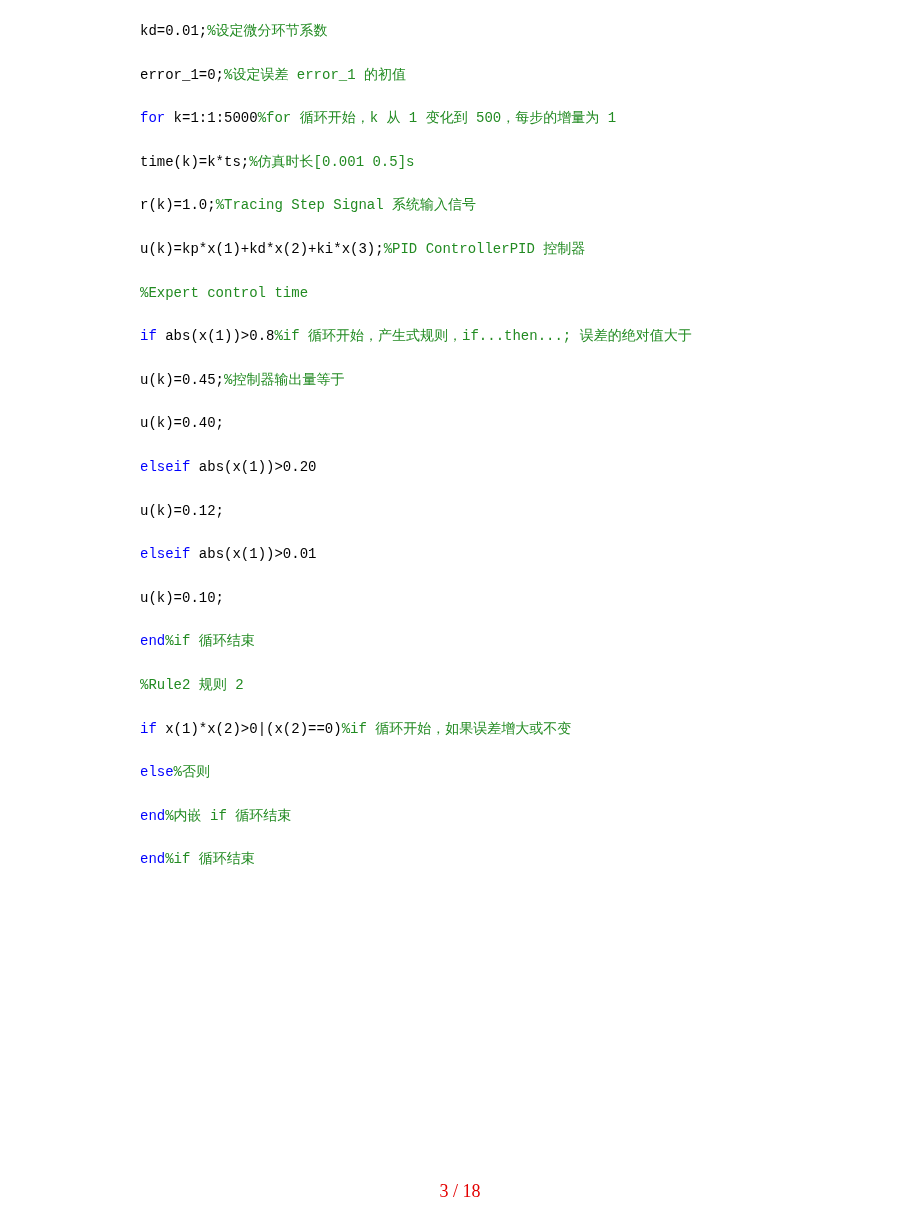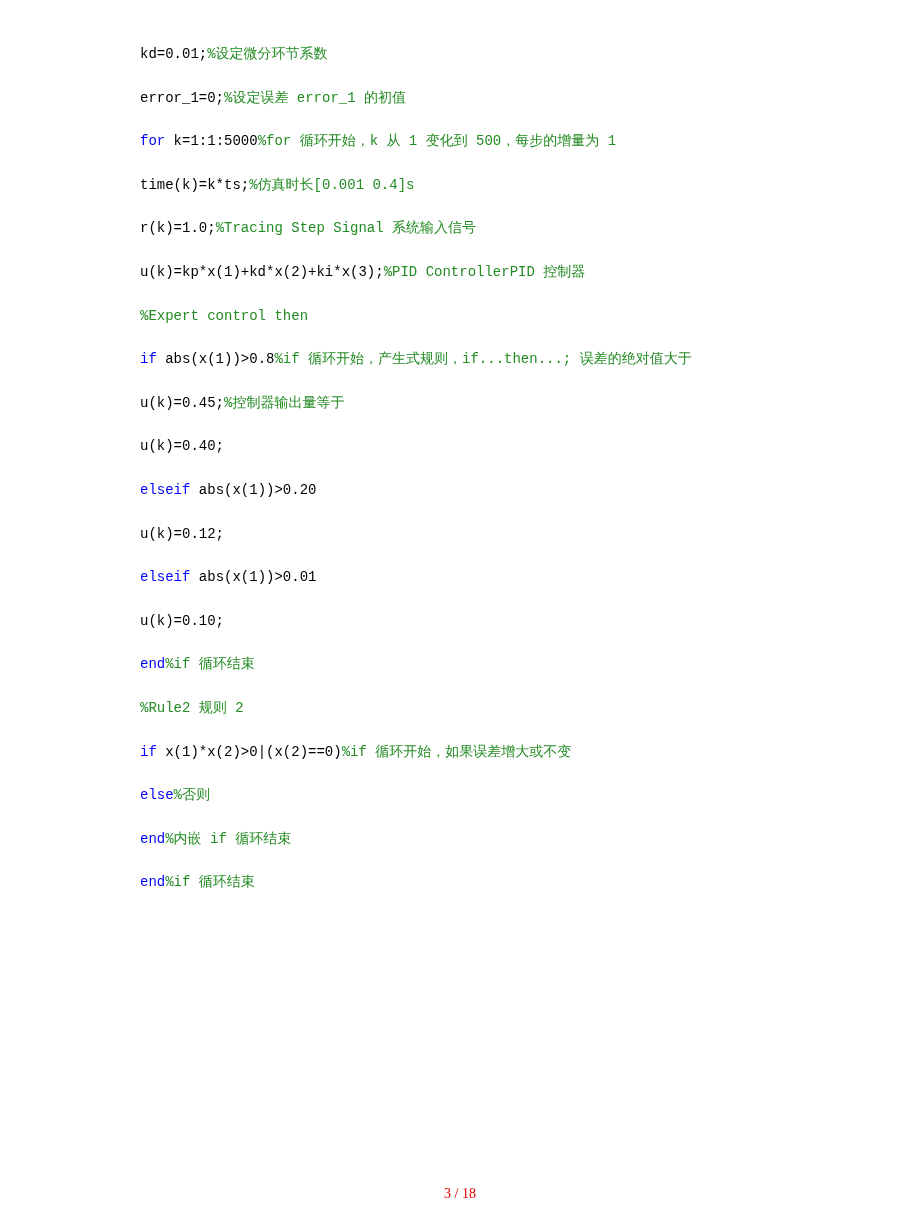--- a/index.html
+++ b/index.html
@@ -10,21 +10,21 @@
     body {
       width: 920px;
       height: 1232px;
       background: #ffffff;
       font-family: "Courier New", monospace;
       font-size: 14px;
       line-height: 1.4;
       position: relative;
     }
     .content {
-      padding: 45px 140px 0 140px;
+      padding: 22px 140px 0 140px;
     }
     .code-line {
       margin-bottom: 24px;
       white-space: pre;
     }
     .keyword {
       color: #0000ff;
     }
     .comment {
       color: #228b22;
@@ -32,34 +32,34 @@
     .plain {
       color: #000000;
     }
     .page-footer {
       position: absolute;
       bottom: 28px;
       width: 100%;
       text-align: center;
       color: #e30000;
       font-family: "SimSun", serif;
-      font-size: 14px;
+      font-size: 18px;
     }
   </style>
 </head>
 <body>
 
 <div class="content" id="code-content">
     <div class="code-line"><span class="plain">kd=0.01;</span><span class="comment">%设定微分环节系数</span></div>
     <div class="code-line"><span class="plain">error_1=0;</span><span class="comment">%设定误差 error_1 的初值</span></div>
     <div class="code-line"><span class="keyword">for</span><span class="plain"> k=1:1:5000</span><span class="comment">%for 循环开始，k 从 1 变化到 500，每步的增量为 1</span></div>
-    <div class="code-line"><span class="plain">time(k)=k*ts;</span><span class="comment">%仿真时长[0.001 0.4]s</span></div>
+    <div class="code-line"><span class="plain">time(k)=k*ts;</span><span class="comment">%仿真时长[0.001 0.5]s</span></div>
     <div class="code-line"><span class="plain">r(k)=1.0;</span><span class="comment">%Tracing Step Signal 系统输入信号</span></div>
     <div class="code-line"><span class="plain">u(k)=kp*x(1)+kd*x(2)+ki*x(3);</span><span class="comment">%PID ControllerPID 控制器</span></div>
-    <div class="code-line"><span class="comment">%Expert control then</span></div>
+    <div class="code-line"><span class="comment">%Expert control time</span></div>
     <div class="code-line"><span class="keyword">if</span><span class="plain"> abs(x(1))&gt;0.8</span><span class="comment">%if 循环开始，产生式规则，if...then...; 误差的绝对值大于</span></div>
     <div class="code-line"><span class="plain">u(k)=0.45;</span><span class="comment">%控制器输出量等于</span></div>
     <div class="code-line"><span class="plain">u(k)=0.40;</span></div>
     <div class="code-line"><span class="keyword">elseif</span><span class="plain"> abs(x(1))&gt;0.20</span></div>
     <div class="code-line"><span class="plain">u(k)=0.12;</span></div>
     <div class="code-line"><span class="keyword">elseif</span><span class="plain"> abs(x(1))&gt;0.01</span></div>
     <div class="code-line"><span class="plain">u(k)=0.10;</span></div>
     <div class="code-line"><span class="keyword">end</span><span class="comment">%if 循环结束</span></div>
     <div class="code-line"><span class="comment">%Rule2 规则 2</span></div>
     <div class="code-line"><span class="keyword">if</span><span class="plain"> x(1)*x(2)&gt;0|(x(2)==0)</span><span class="comment">%if 循环开始，如果误差增大或不变</span></div>

